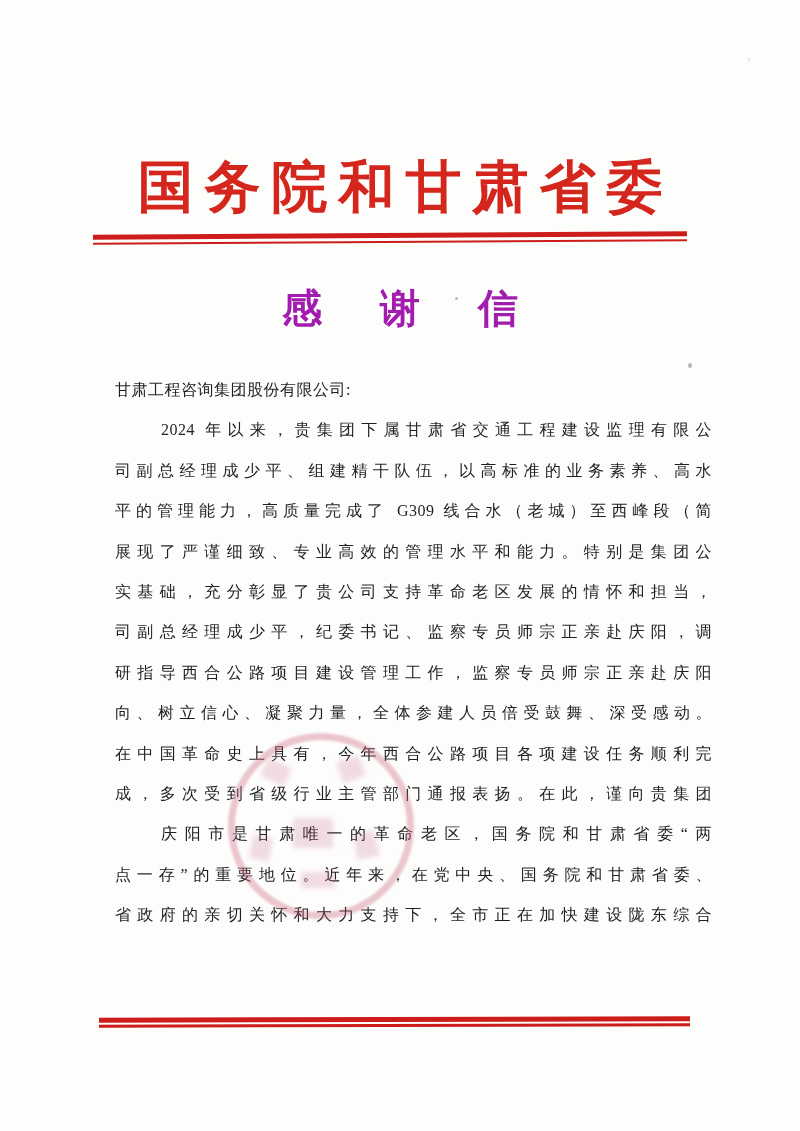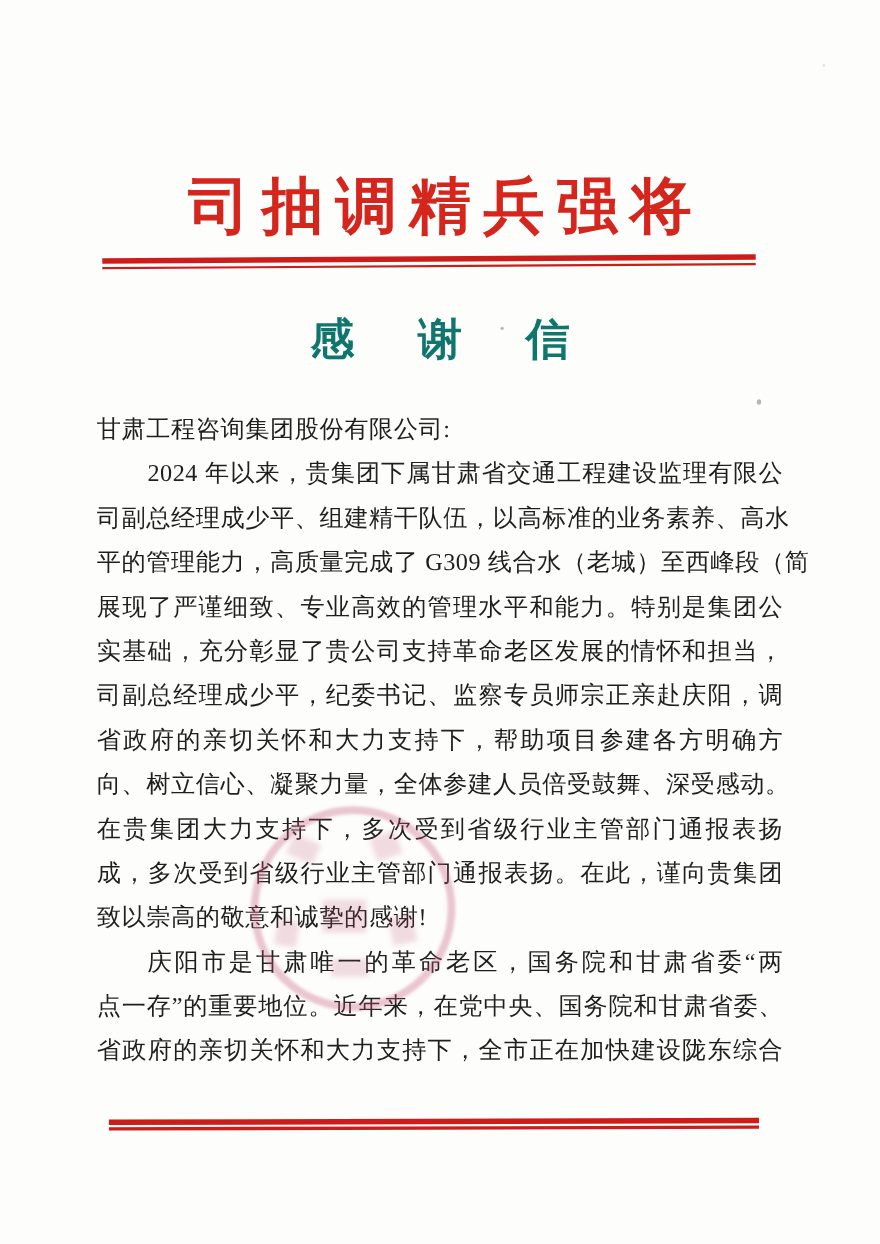--- a/index.html
+++ b/index.html
@@ -27,36 +27,37 @@
   .rule .r2{height:2px;}
   .rule-top{left:93px;top:233px;width:594px;transform:rotate(-0.35deg);}
   .rule-bottom{left:99px;top:1017px;width:591px;transform:rotate(-0.15deg);}
   .rule-bottom .r1{height:5px;}
   .rule-bottom .gap{height:2px;}
   .rule-bottom .r2{height:3px;}
   
   .letter-title{
     position:absolute;left:0;top:281px;width:800px;
     text-align:center;
-    font-size:40px;font-weight:bold;color:#0f766e;
+    font-size:40px;font-weight:bold;color:#a21caf;
     letter-spacing:24px;padding-left:24px;box-sizing:border-box;
     white-space:nowrap;
   }
   
   .bodytext{
     position:absolute;left:88px;top:370px;width:624px;
     color:#1f1f1f;
   }
   .line{
     height:40.4px;line-height:40.4px;
-    font-size:22px;
+    font-size:16px;
     text-align:justify;text-align-last:justify;
     text-justify:inter-character;
     white-space:nowrap;
     letter-spacing:0.5px;
+    margin-left:27px;
   }
   .line.nojust{text-align:left;text-align-last:left;}
   .line.indent{text-indent:46px;}
   
   .seal{
     position:absolute;left:228px;top:733px;width:172px;height:172px;
     border:7px solid rgba(199,92,121,0.34);
     border-radius:50%;
     filter:blur(1.3px);
     pointer-events:none;
@@ -72,43 +73,42 @@
   .speck{position:absolute;background:rgba(120,110,110,0.5);border-radius:50%;}
   .s1{left:688px;top:363px;width:4px;height:5px;}
   .s2{left:455px;top:297px;width:3px;height:3px;}
   .s3{left:748px;top:58px;width:2px;height:3px;opacity:.4;}
 </style>
 </head>
 <body>
 
 <div class="page">
 
-  <div class="org-title" style="color:#d5261e;">司抽调精兵强将</div>
+  <div class="org-title" style="color:#d5261e;">国务院和甘肃省委</div>
 
   <div class="rule rule-top">
     <div class="r1" style="background:#cc1d1a;"></div>
     <div class="gap"></div>
     <div class="r2" style="background:#cc1d1a;"></div>
   </div>
 
   <div class="letter-title">感 谢 信</div>
 
   <div class="bodytext">
     <div class="line nojust">甘肃工程咨询集团股份有限公司:</div>
     <div class="line indent">2024 年以来，贵集团下属甘肃省交通工程建设监理有限公</div>
     <div class="line">司副总经理成少平、组建精干队伍，以高标准的业务素养、高水</div>
     <div class="line">平的管理能力，高质量完成了 G309 线合水（老城）至西峰段（简</div>
     <div class="line">展现了严谨细致、专业高效的管理水平和能力。特别是集团公</div>
     <div class="line">实基础，充分彰显了贵公司支持革命老区发展的情怀和担当，</div>
     <div class="line">司副总经理成少平，纪委书记、监察专员师宗正亲赴庆阳，调</div>
-    <div class="line">省政府的亲切关怀和大力支持下，帮助项目参建各方明确方</div>
+    <div class="line">研指导西合公路项目建设管理工作，监察专员师宗正亲赴庆阳</div>
     <div class="line">向、树立信心、凝聚力量，全体参建人员倍受鼓舞、深受感动。</div>
-    <div class="line">在贵集团大力支持下，多次受到省级行业主管部门通报表扬</div>
+    <div class="line">在中国革命史上具有，今年西合公路项目各项建设任务顺利完</div>
     <div class="line">成，多次受到省级行业主管部门通报表扬。在此，谨向贵集团</div>
-    <div class="line nojust">致以崇高的敬意和诚挚的感谢!</div>
     <div class="line indent">庆阳市是甘肃唯一的革命老区，国务院和甘肃省委“两</div>
     <div class="line">点一存”的重要地位。近年来，在党中央、国务院和甘肃省委、</div>
     <div class="line">省政府的亲切关怀和大力支持下，全市正在加快建设陇东综合</div>
   </div>
 
   <div class="seal">
     <div class="blob b1"></div>
     <div class="blob b2"></div>
     <div class="blob b3"></div>
     <div class="blob b4"></div>

